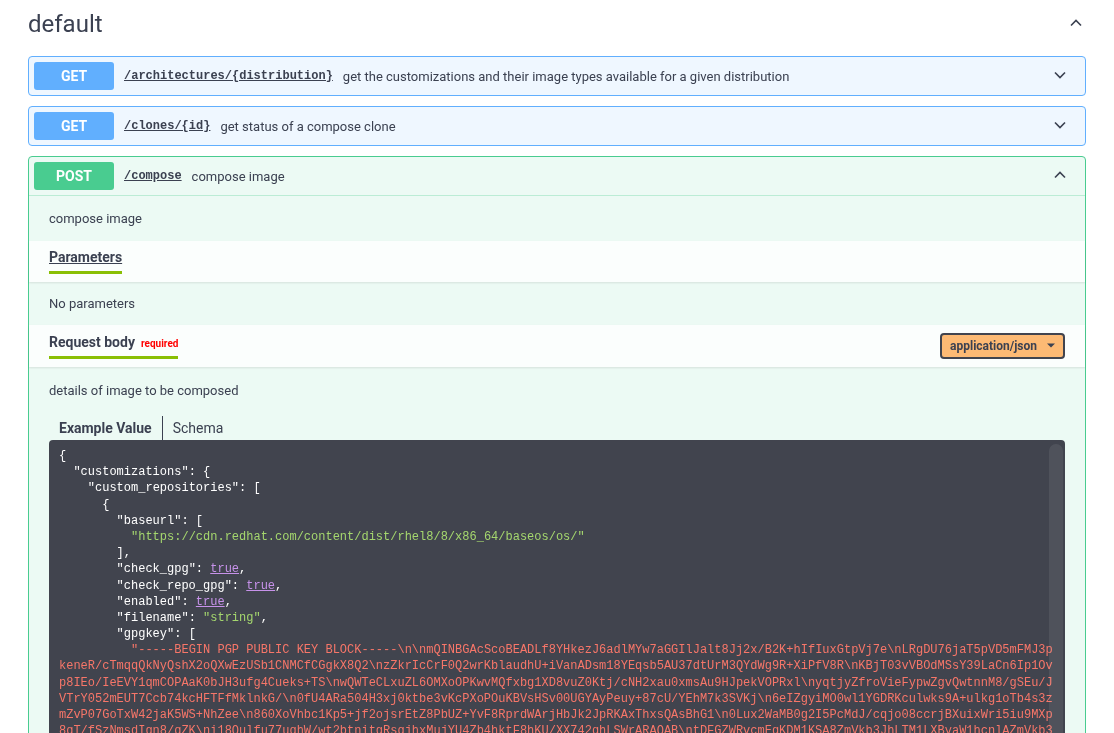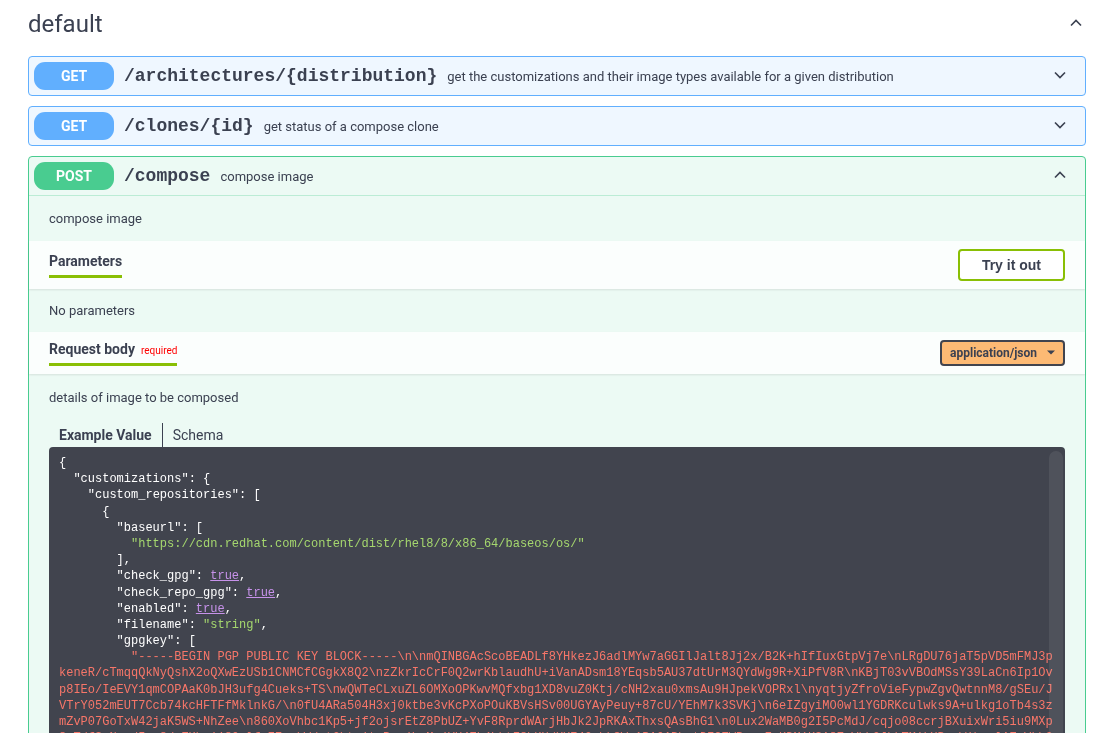--- a/index.html
+++ b/index.html
@@ -7,38 +7,38 @@
     
     .section-header { display: flex; align-items: center; justify-content: space-between; padding: 10px 0 18px 0; }
     .section-title { font-size: 24px; font-weight: 400; color: #3b4151; }
     .chevron { width: 20px; height: 20px; stroke: #3b4151; stroke-width: 2; fill: none; }
     
     .op-block { margin-bottom: 10px; border-radius: 4px; border: 1px solid; }
     .op-block.get { border-color: #61affe; background: rgba(97,175,254,0.1); }
     .op-block.post { border-color: #49cc90; background: rgba(73,204,144,0.1); }
     
     .op-summary { display: flex; align-items: center; padding: 5px; cursor: pointer; }
-    .op-method { font-size: 14px; font-weight: 700; min-width: 80px; text-align: center; padding: 6px 0; border-radius: 11px; color: #fff; text-transform: uppercase; }
+    .op-method { font-size: 14px; font-weight: 700; min-width: 80px; text-align: center; padding: 6px 0; border-radius: 3px; color: #fff; text-transform: uppercase; }
     .op-method.get { background: #61affe; }
     .op-method.post { background: #49cc90; }
-    .op-path { font-family: "Courier New", monospace; font-size: 18px; font-weight: 600; color: #3b4151; margin: 0 10px; }
+    .op-path { font-family: "Courier New", monospace; font-size: 12px; font-weight: 600; color: #3b4151; margin: 0 10px; text-decoration: underline; }
     .op-desc { font-size: 13px; color: #3b4151; }
     .op-toggle { margin-left: auto; padding: 0 10px; }
     
     .op-body { border-top: 1px solid rgba(73,204,144,0.3); }
     .op-body .desc { padding: 15px 20px; font-size: 13px; }
     
-    .params-header { display: flex; align-items: center; justify-content: space-between; padding: 8px 20px; background: rgba(255,255,255,0.8); box-shadow: 0 1px 2px rgba(0,0,0,0.1); }
+    .params-header { display: flex; align-items: center; justify-content: space-between; padding: 8px 20px; background: rgba(255,255,255,0.8); box-shadow: 0 1px 2px rgba(0,0,0,0.1); text-decoration: underline; }
     .params-title { font-size: 14px; font-weight: 700; color: #3b4151; border-bottom: 3px solid #89bf04; padding-bottom: 6px; }
     .try-btn { background: #fff; border: 2px solid #89bf04; border-radius: 4px; padding: 6px 22px; font-size: 14px; font-weight: 700; color: #3b4151; cursor: pointer; }
     .no-params { padding: 14px 20px; font-size: 13px; }
     
     .reqbody-header { display: flex; align-items: center; justify-content: space-between; padding: 8px 20px; background: rgba(255,255,255,0.8); box-shadow: 0 1px 2px rgba(0,0,0,0.1); }
     .reqbody-title { font-size: 14px; font-weight: 700; color: #3b4151; border-bottom: 3px solid #89bf04; padding-bottom: 6px; }
-    .required-badge { font-size: 10px; color: #ff0000; margin-left: 6px; font-weight: 400; }
+    .required-badge { font-size: 10px; color: #ff0000; margin-left: 6px; font-weight: 700; }
     .content-type { border: 2px solid #41444e; border-radius: 4px; background: #fdba74; padding: 4px 26px 4px 8px; font-size: 12px; font-weight: 700; position: relative; }
     .content-type::after { content: ""; position: absolute; right: 8px; top: 50%; transform: translateY(-30%); border: 4px solid transparent; border-top-color: #3b4151; }
     
     .body-details { padding: 16px 20px 0 20px; font-size: 13px; }
     .tabs { display: flex; margin: 18px 20px 0 20px; }
     .tab { padding: 4px 10px; font-size: 14px; cursor: pointer; color: #3b4151; }
     .tab.active { font-weight: 700; }
     .tab:not(:first-child) { border-left: 1px solid #3b4151; }
     
     .code-block { margin: 0 20px 20px 20px; background: #41444e; color: #fff; font-family: "Courier New", monospace; font-size: 12px; line-height: 1.35; padding: 8px 10px; border-radius: 4px; overflow: auto; white-space: pre; position: relative; }
@@ -87,21 +87,20 @@
     <span class="op-desc">compose image</span>
     <span class="op-toggle"><svg class="chevron" viewBox="0 0 24 24">
           <polyline points="6 15 12 9 18 15"></polyline>
         </svg></span>
   </div>
   <div class="op-body">
     <div class="desc">compose image</div>
 
     <div class="params-header">
       <span class="params-title">Parameters</span>
-      <button class="try-btn">Try it out</button>
     </div>
     <div class="no-params">No parameters</div>
 
     <div class="reqbody-header">
       <span class="reqbody-title">
         <span>Request body</span><span class="required-badge">required</span>
       </span>
       <div class="content-type">application/json</div>
     </div>
 

